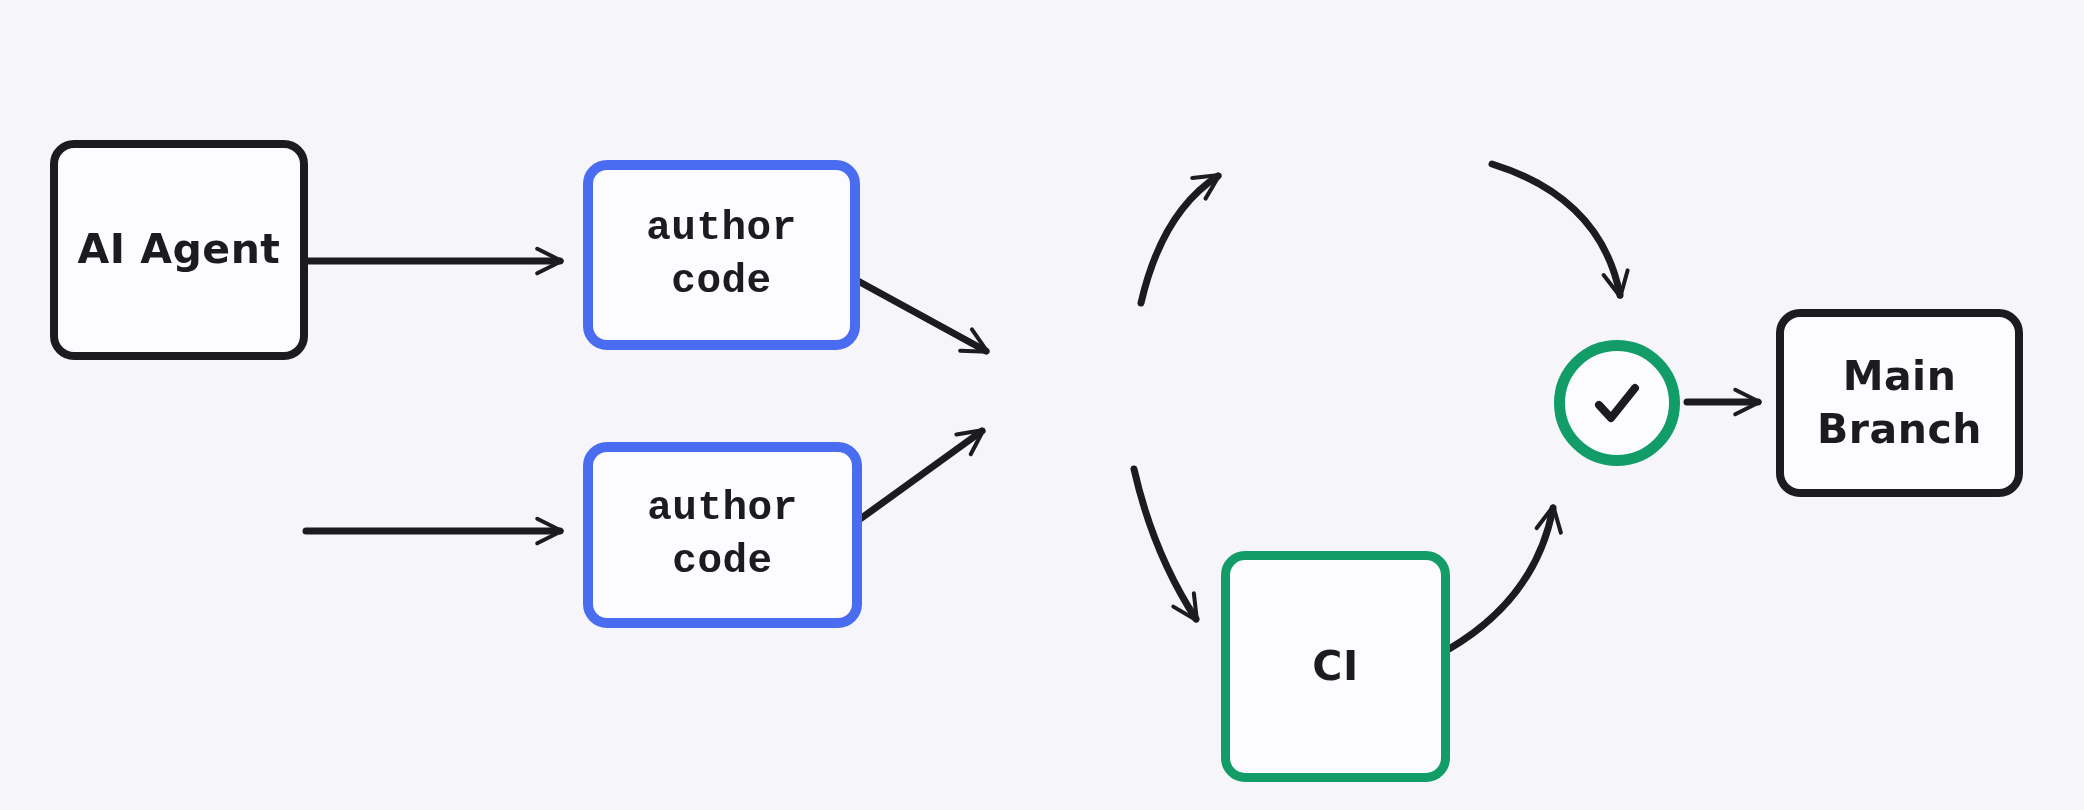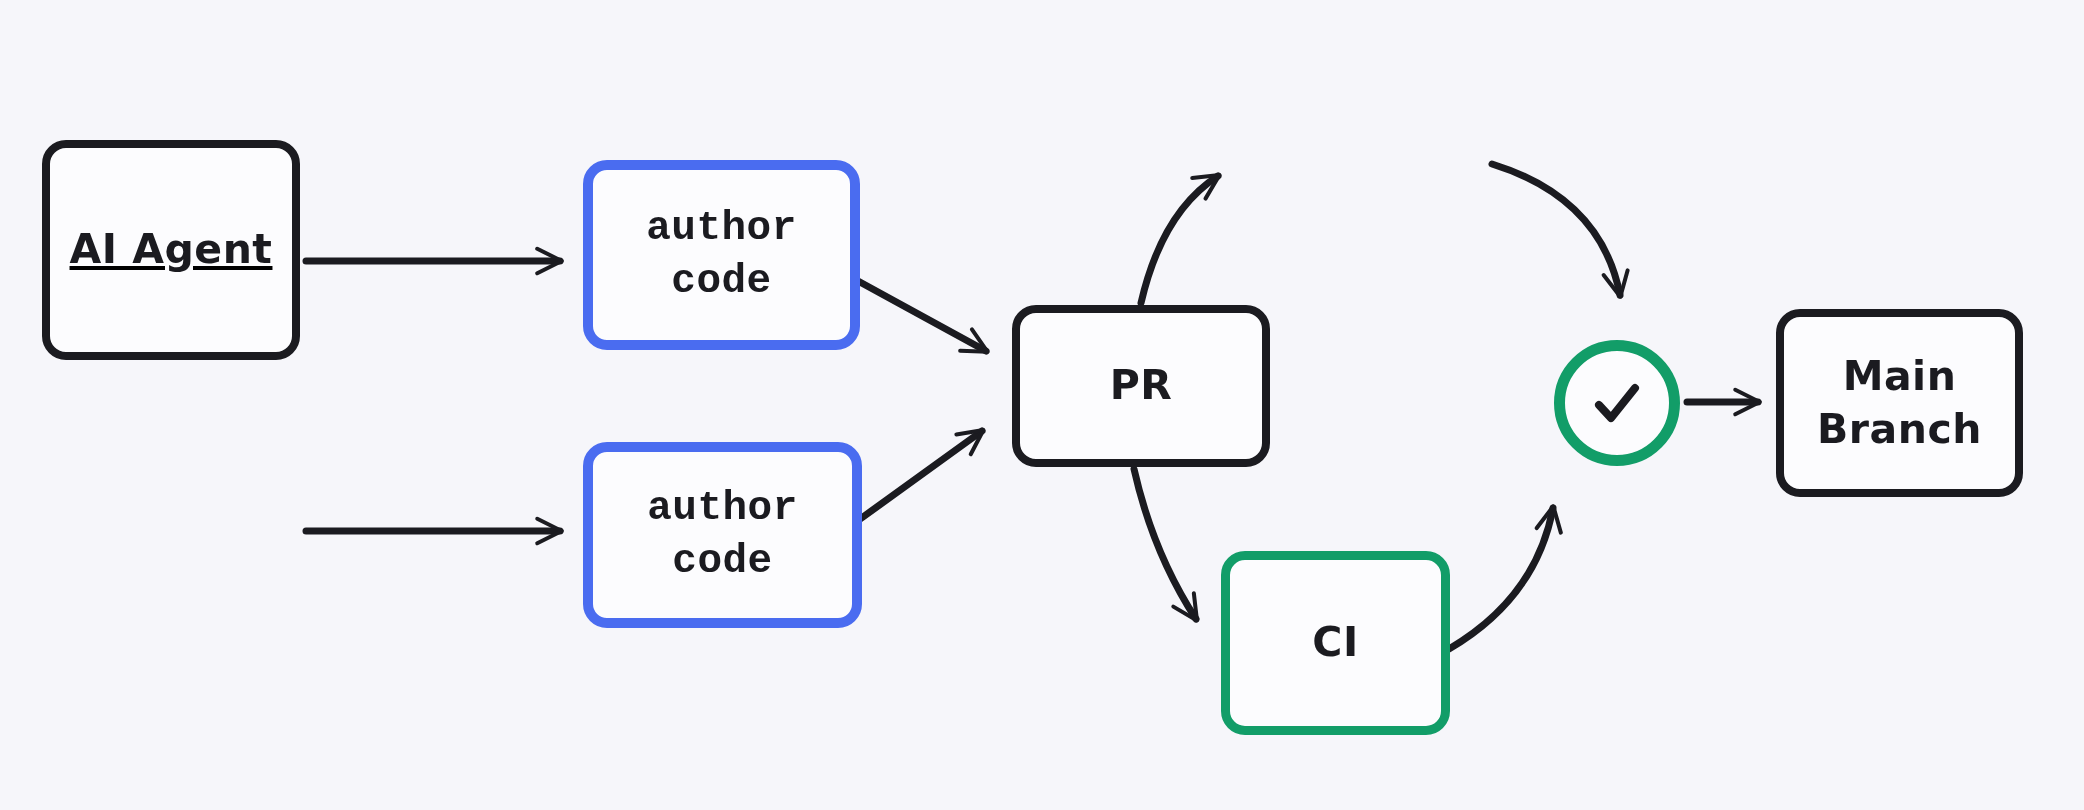--- a/index.html
+++ b/index.html
@@ -94,39 +94,36 @@
     <path class="shaft" d="M 306 531 L 560 531" marker-end="url(#arrowhead)"></path>
     <path class="shaft" d="M 858 281 L 986 351" marker-end="url(#arrowhead)"></path>
     <path class="shaft" d="M 856 522 L 982 431" marker-end="url(#arrowhead)"></path>
     <path class="shaft" d="M 1141 303 Q 1162 212 1218 176" marker-end="url(#arrowhead)"></path>
     <path class="shaft" d="M 1492 164 Q 1601 198 1620 295" marker-end="url(#arrowhead)"></path>
     <path class="shaft" d="M 1134 469 Q 1153 553 1196 619" marker-end="url(#arrowhead)"></path>
     <path class="shaft" d="M 1449 649 Q 1536 598 1553 508" marker-end="url(#arrowhead)"></path>
     <path class="shaft" d="M 1687 402 L 1758 402" marker-end="url(#arrowhead)"></path>
   </svg>
 
-  <div class="node" style="left:42px; top:140px; width:258px; height:220px;text-decoration:underline;">
+  <div class="node" style="left:50px; top:140px; width:258px; height:220px;">
     <span class="label">AI Agent</span>
   </div>
 
 
   <div class="node blue" style="left:583px; top:160px; width:277px; height:190px;">
     <span class="label wrap">author code</span>
   </div>
 
   <div class="node blue" style="left:583px; top:442px; width:279px; height:186px;">
     <span class="label wrap">author code</span>
   </div>
 
-  <div class="node" style="left:1012px; top:305px; width:258px; height:162px;">
-    <span class="label">PR</span>
-  </div>
 
 
-  <div class="node green" style="left:1221px; top:551px; width:229px; height:184px;">
+  <div class="node green" style="left:1221px; top:551px; width:229px; height:231px;">
     <span class="label">CI</span>
   </div>
 
   <div class="node circle" style="left:1554px; top:340px; width:126px; height:126px;">
     <svg class="check-svg" width="50" height="44" viewBox="0 0 50 44" xmlns="http://www.w3.org/2000/svg">
       <path d="M7 24 L19 37 L43 7"></path>
     </svg>
   </div>
 
   <div class="node" style="left:1776px; top:309px; width:247px; height:188px;">

